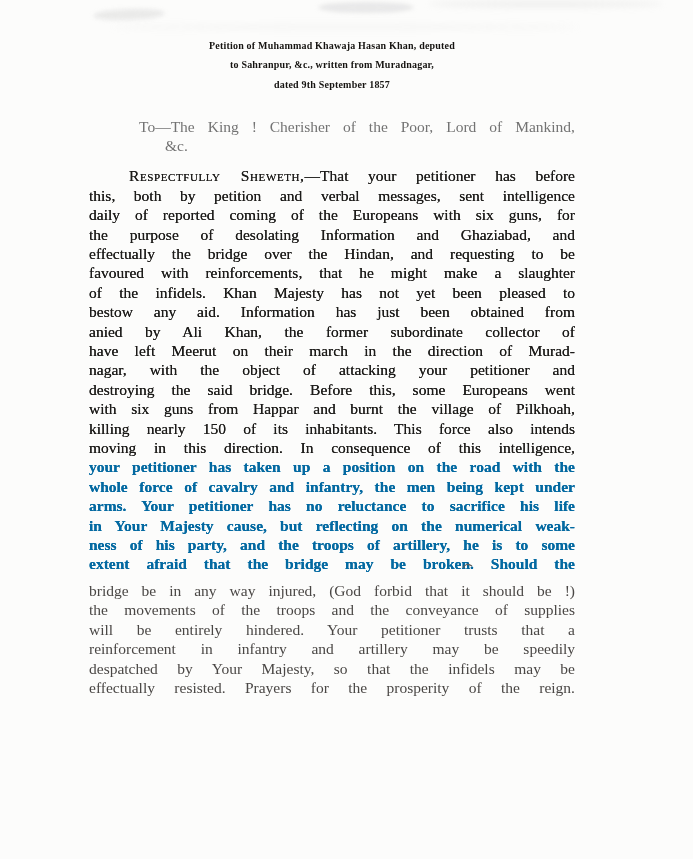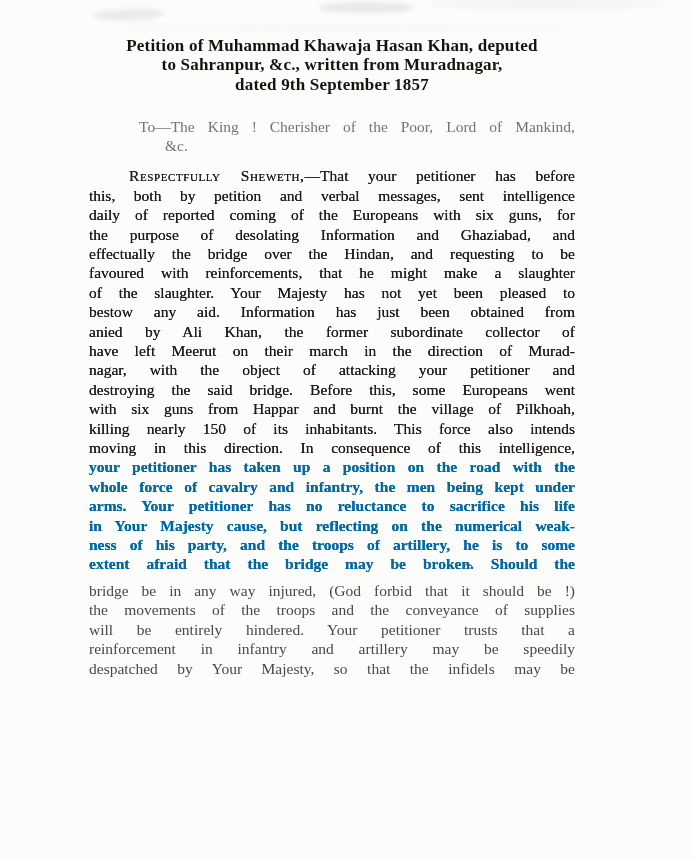--- a/index.html
+++ b/index.html
@@ -22,21 +22,21 @@
   .s4 { left: 110px; top: 24px; width: 470px; height: 6px;  background: rgba(212,212,214,0.14); filter: blur(3px); }
 
   .textcol {
     position: absolute;
     left: 89px; top: 36px;
     width: 486px;
     color: #1d1c1a;
     font-size: 15.5px;
   }
 
-  .heading { text-align: center; font-weight: bold; color: #151310; font-size: 17px; }
+  .heading { text-align: center; font-weight: bold; color: #151310; font-size: 10px; }
   .hline { line-height: 19.3px; letter-spacing: 0.2px; }
 
   .salutation { margin-top: 23px; color: #737373; }
   .sal1 {
     padding-left: 50px;
     line-height: 19.3px;
     text-align: justify; text-align-last: justify;
   }
   .sal2 { padding-left: 76px; line-height: 19.3px; }
 
@@ -80,21 +80,21 @@
       <div class="sal2">&amp;c.</div>
     </div>
 
     <div class="para p1">
       <div class="jline indent"><span class="smallcaps">Respectfully Sheweth,</span><span>—That your petitioner has before</span></div>
       <div class="jline">this, both by petition and verbal messages, sent intelligence</div>
       <div class="jline">daily of reported coming of the Europeans with six guns, for</div>
       <div class="jline">the purpose of desolating Information and Ghaziabad, and</div>
       <div class="jline">effectually the bridge over the Hindan, and requesting to be</div>
       <div class="jline">favoured with reinforcements, that he might make a slaughter</div>
-      <div class="jline">of the slaughter. Your Majesty has not yet been pleased to</div>
+      <div class="jline">of the infidels. Khan Majesty has not yet been pleased to</div>
       <div class="jline">bestow any aid. Information has just been obtained from</div>
       <div class="jline">anied by Ali Khan, the former subordinate collector of</div>
       <div class="jline">have left Meerut on their march in the direction of Murad-</div>
       <div class="jline">nagar, with the object of attacking your petitioner and</div>
       <div class="jline">destroying the said bridge. Before this, some Europeans went</div>
       <div class="jline">with six guns from Happar and burnt the village of Pilkhoah,</div>
       <div class="jline">killing nearly 150 of its inhabitants. This force also intends</div>
       <div class="jline">moving in this direction. In consequence of this intelligence,</div>
       <div class="jline heavy">your petitioner has taken up a position on the road with the</div>
       <div class="jline heavy">whole force of cavalry and infantry, the men being kept under</div>
@@ -103,20 +103,21 @@
       <div class="jline heavy">ness of his party, and the troops of artillery, he is to some</div>
       <div class="jline heavy">extent afraid that the bridge may be broken. Should the</div>
     </div>
 
     <div class="para p2">
       <div class="jline">bridge be in any way injured, (God forbid that it should be !)</div>
       <div class="jline">the movements of the troops and the conveyance of supplies</div>
       <div class="jline">will be entirely hindered. Your petitioner trusts that a</div>
       <div class="jline">reinforcement in infantry and artillery may be speedily</div>
       <div class="jline">despatched by Your Majesty, so that the infidels may be</div>
+      <div class="jline">effectually resisted. Prayers for the prosperity of the reign.</div>
     </div>
 
   </div>
 
   <svg class="caret-mark" width="12" height="9">
     <path d="M1,7 Q4,1 10,5" stroke="#5c5a58" stroke-width="1.1" fill="none"></path>
   </svg>
 </div>
 
 </body></html>

